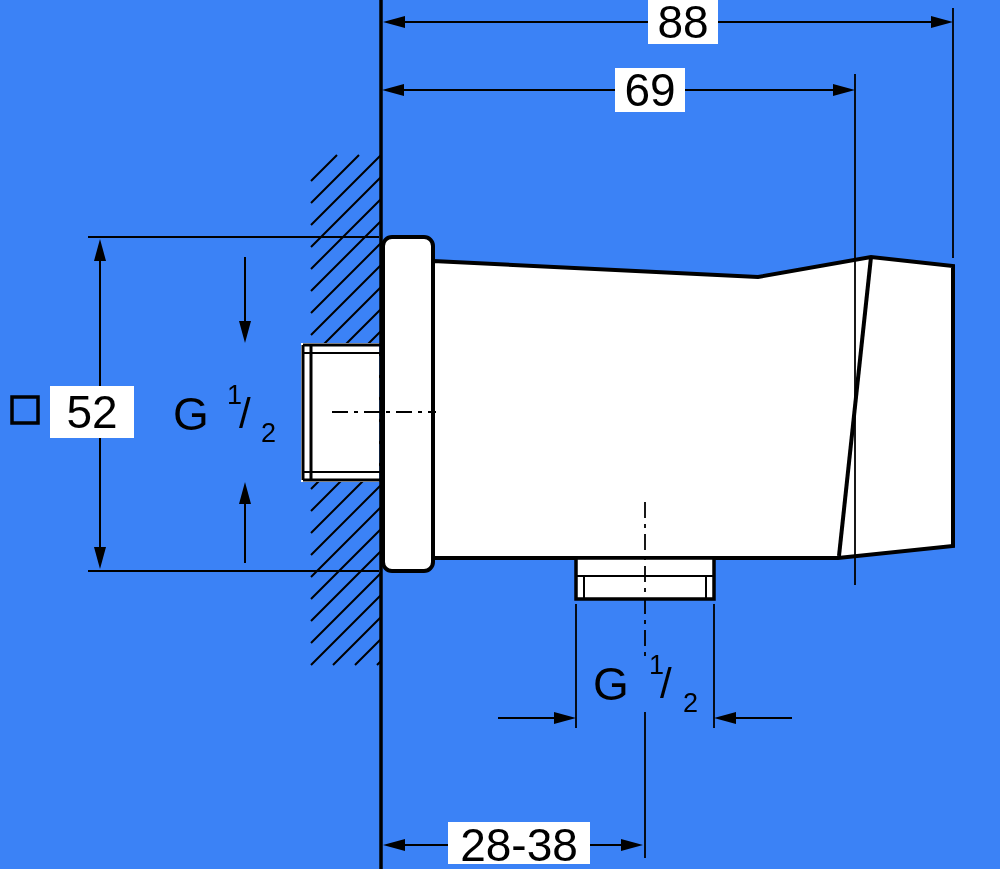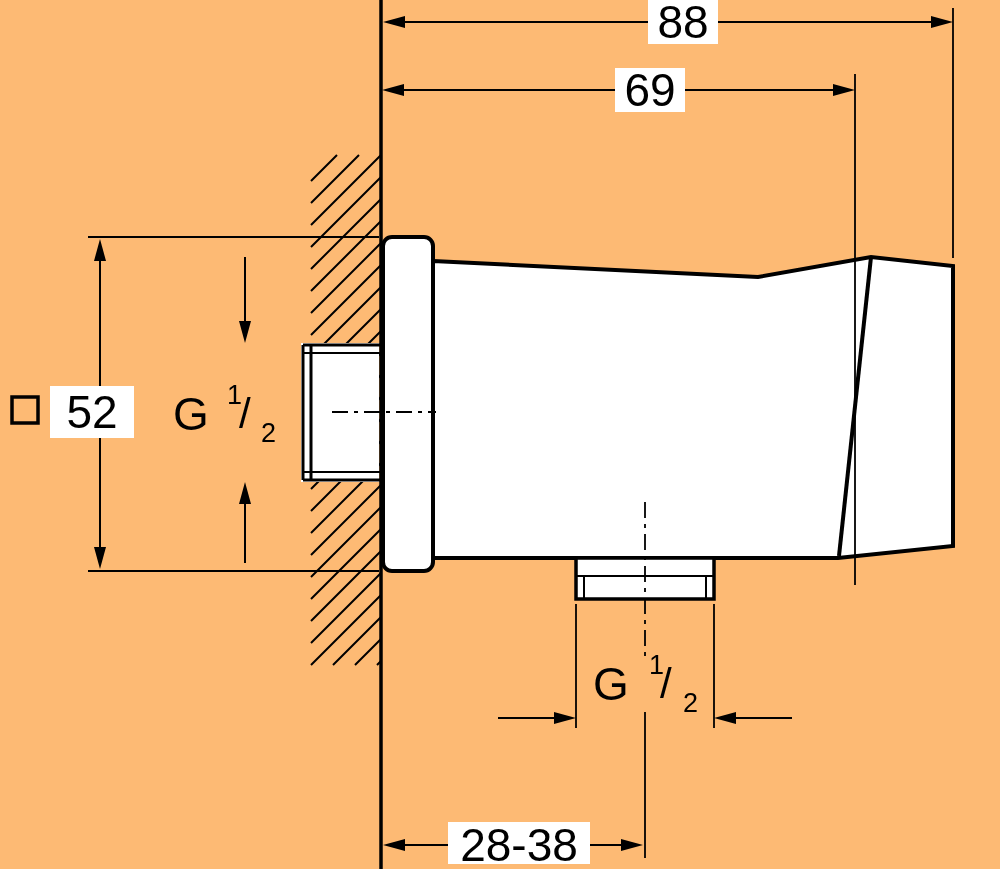--- a/index.html
+++ b/index.html
@@ -1,16 +1,16 @@
 <!DOCTYPE html>
 <html><head>
 <meta charset="utf-8">
 <style>
   html,body{margin:0;padding:0;background:#ffffff;}
-  .canvas{position:relative;width:1000px;height:869px;background:#fdba74;overflow:hidden;}
+  .canvas{position:relative;width:1000px;height:869px;background:#3b82f6;overflow:hidden;}
   svg{display:block;}
   .ln{stroke:#000;fill:none;stroke-linecap:butt;}
   .w4{stroke-width:4;}
   .w35{stroke-width:3.5;}
   .w3{stroke-width:3;}
   .w2{stroke-width:2;}
   .thin{stroke-width:1.8;}
   .hatch{stroke:#000;stroke-width:2;fill:none;}
   .fillw{fill:#ffffff;}
   .arr{fill:#000;stroke:none;}

